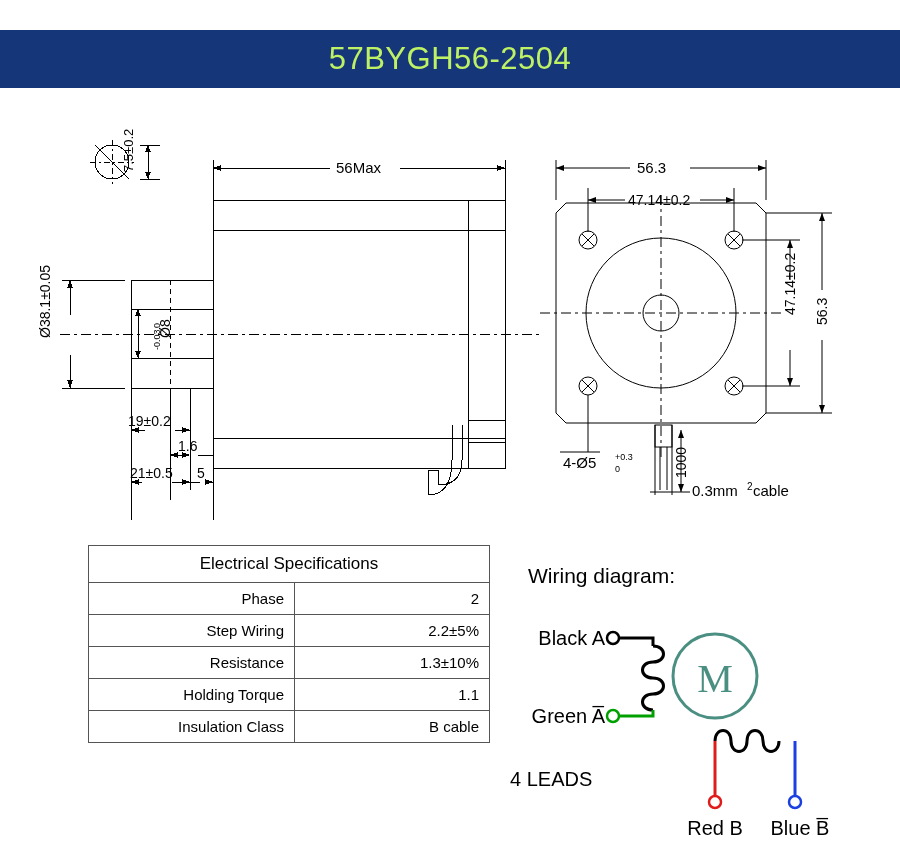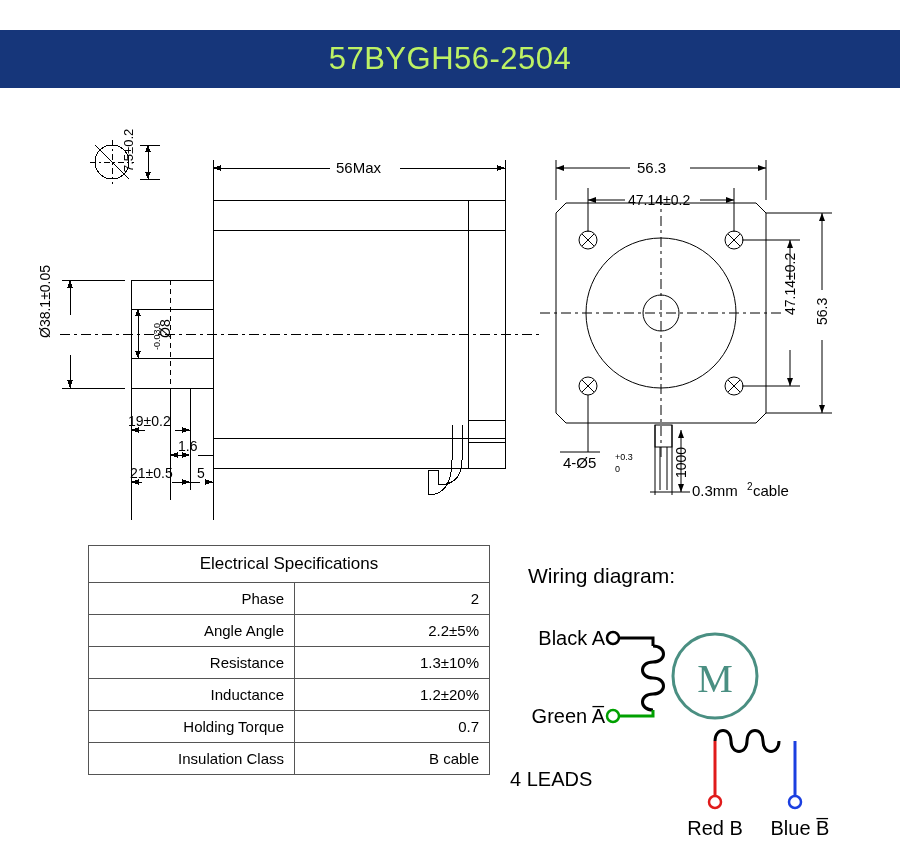--- a/index.html
+++ b/index.html
@@ -277,34 +277,30 @@
     <tr>
       <th colspan="2">Electrical Specifications</th>
     </tr>
   </thead>
   <tbody>
     <tr>
       <td class="param">Phase</td>
       <td>2</td>
     </tr>
     <tr>
-      <td class="param">Angle Angle</td>
+      <td class="param">Step Wiring</td>
       <td>2.2±5%</td>
     </tr>
     <tr>
       <td class="param">Resistance</td>
       <td>1.3±10%</td>
     </tr>
     <tr>
-      <td class="param">Inductance</td>
-      <td>1.2±20%</td>
-    </tr>
-    <tr>
       <td class="param">Holding Torque</td>
-      <td>0.7</td>
+      <td>1.1</td>
     </tr>
     <tr>
       <td class="param">Insulation Class</td>
       <td>B cable</td>
     </tr>
   </tbody>
 </table>
 
 <div id="wiring">
   <div id="wiring-title">Wiring diagram:</div>

